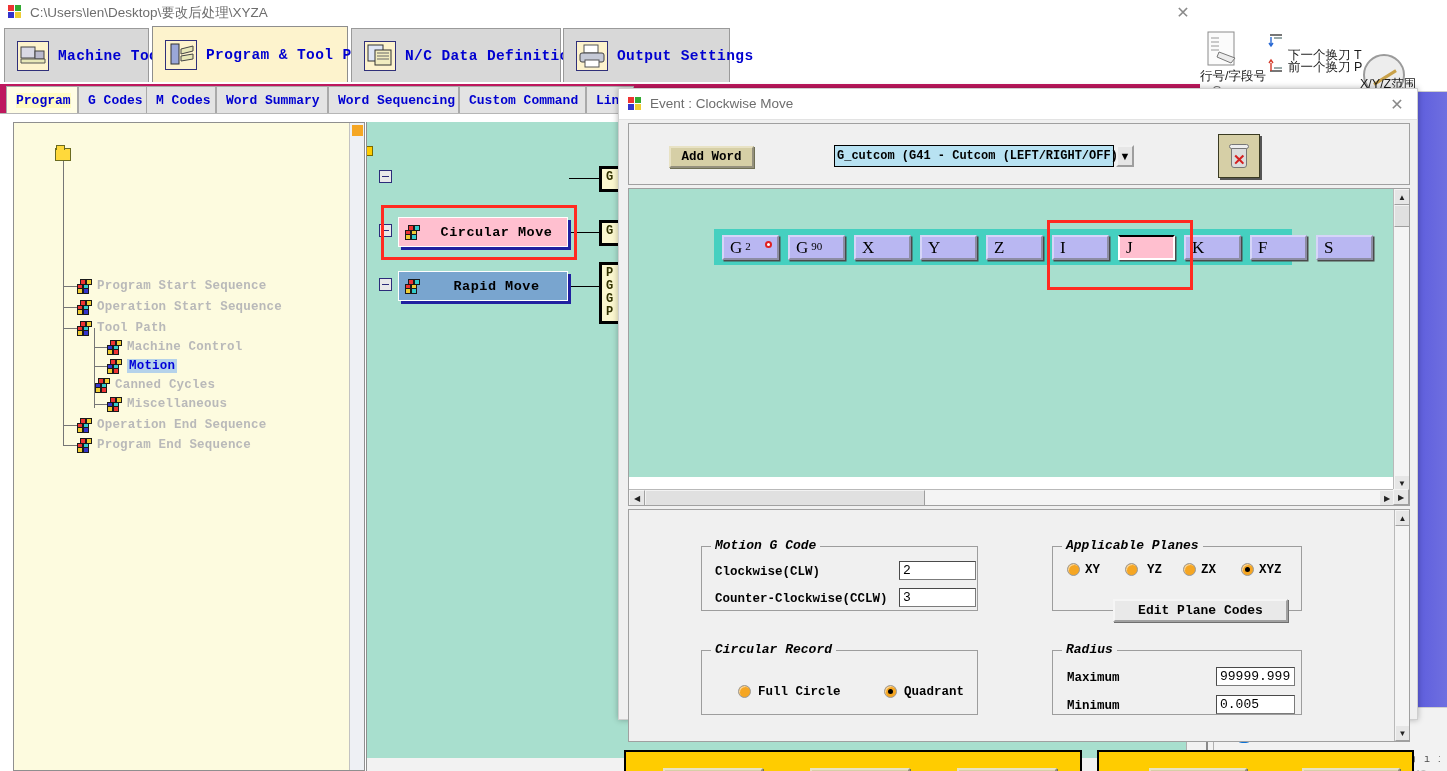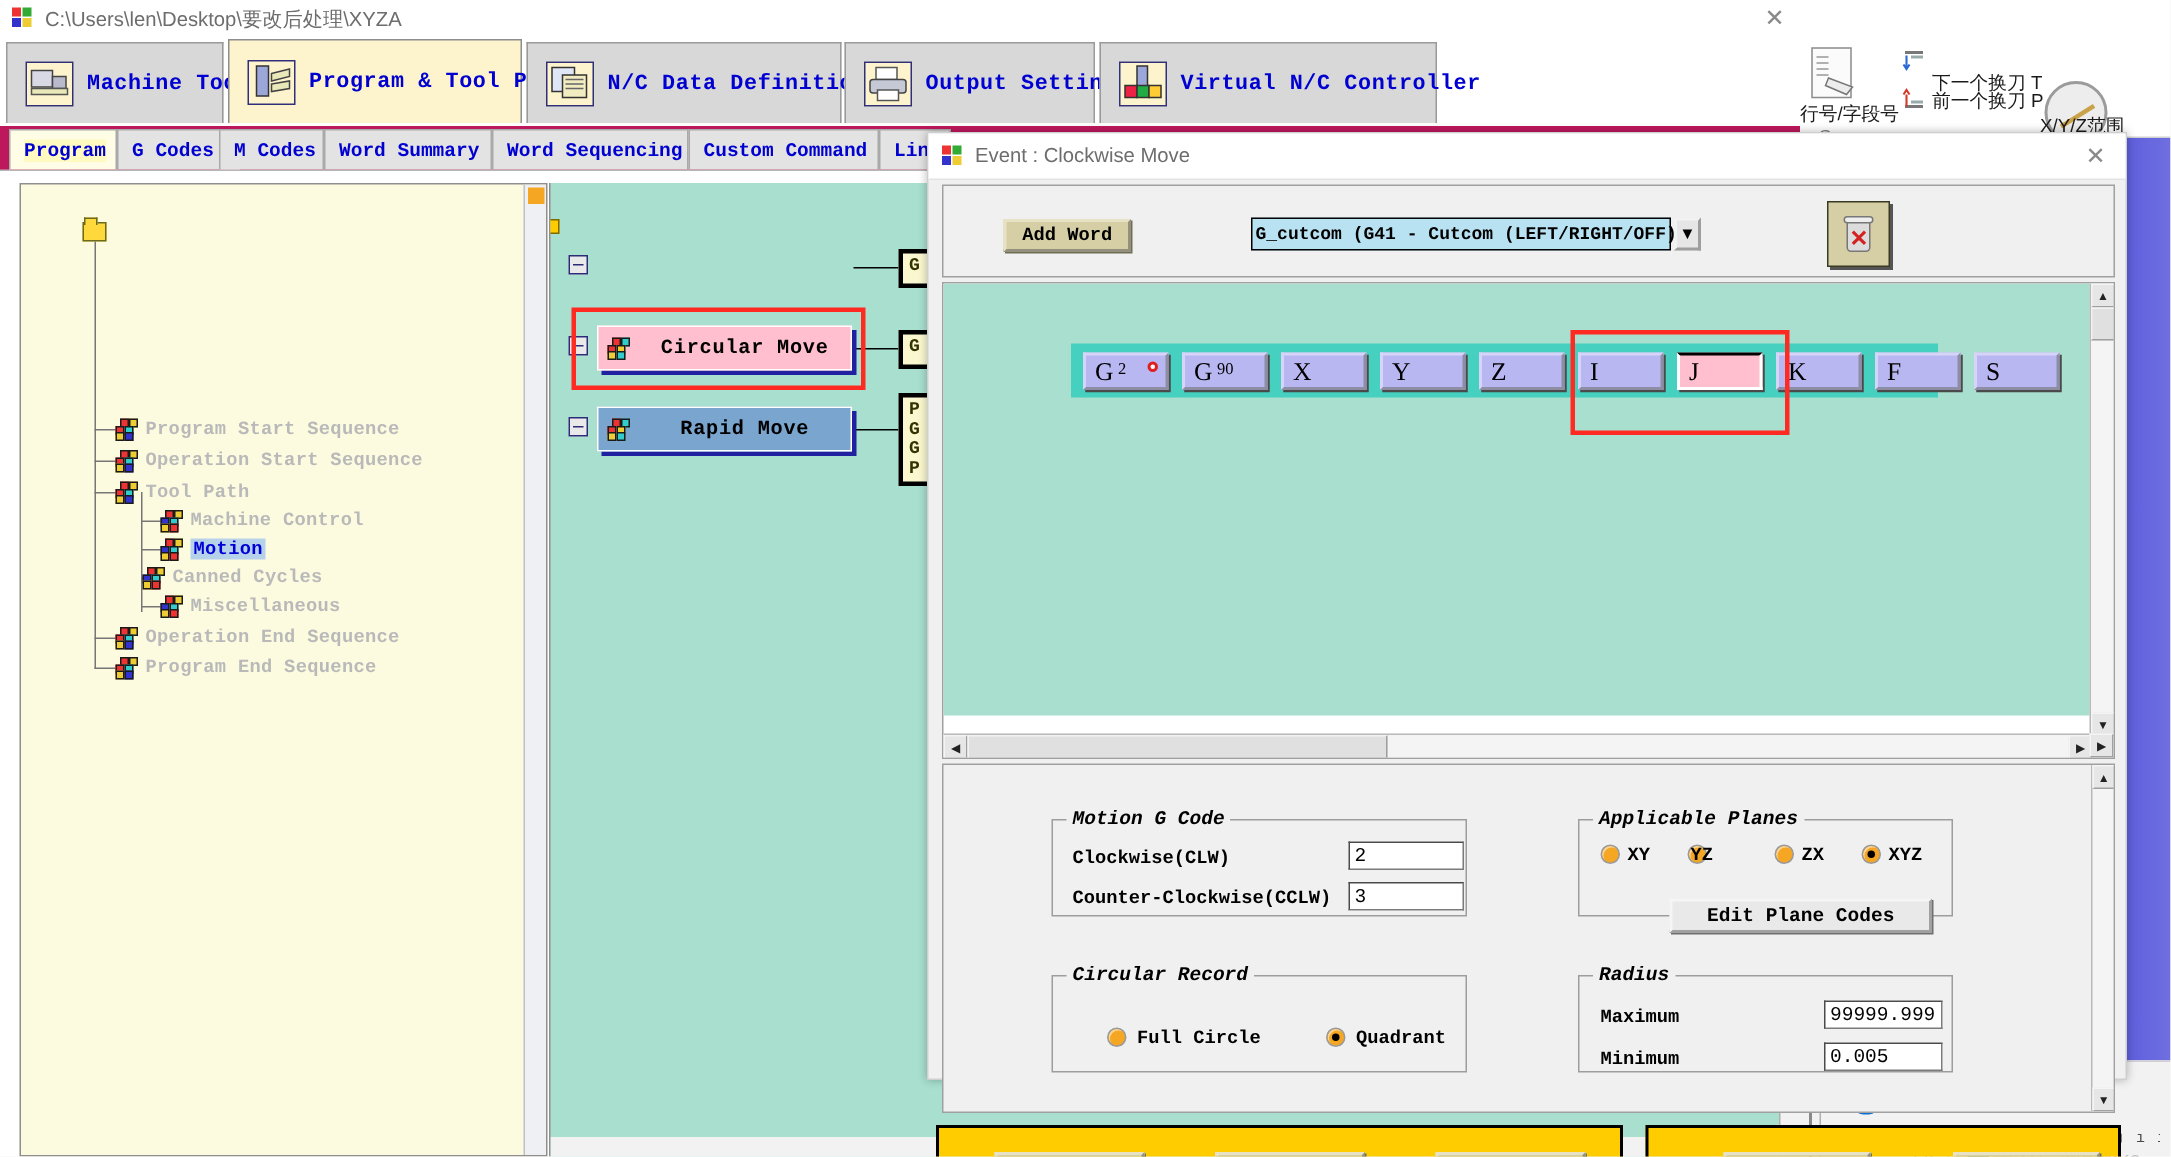--- a/index.html
+++ b/index.html
@@ -276,31 +276,20 @@
     <div class="rtab" style="left:563px;width:167px;">
       <span class="ricon">
         <svg width="30" height="28" viewBox="0 0 30 28">
             <rect x="7" y="3" width="14" height="8" fill="#fff" stroke="#555"></rect>
             <rect x="3" y="11" width="24" height="9" rx="2" fill="#c5c9d6" stroke="#444"></rect>
             <rect x="8" y="18" width="14" height="7" fill="#fff" stroke="#555"></rect>
           </svg>
       </span>
       <span class="lbl">Output Settings</span>
     </div>
-    <div class="rtab" style="left:733px;width:225px;">
-      <span class="ricon">
-        <svg width="30" height="28" viewBox="0 0 30 28">
-            <rect x="11" y="2" width="7" height="18" fill="#9aa7d8" stroke="#333"></rect>
-            <rect x="3" y="15" width="8" height="8" fill="#e24" stroke="#333"></rect>
-            <rect x="11" y="15" width="8" height="8" fill="#2a4" stroke="#333"></rect>
-            <rect x="19" y="15" width="8" height="8" fill="#fc3" stroke="#333"></rect>
-          </svg>
-      </span>
-      <span class="lbl">Virtual N/C Controller</span>
-    </div>
   </div>
 
   <div id="subtabs">
     <div class="stab active" style="left:6px;width:72px;">
       <span class="sel">Program</span>
     </div>
     <div class="stab" style="left:78px;width:82px;">
       <span>G Codes</span>
     </div>
     <div class="stab" style="left:146px;width:70px;">
@@ -629,21 +618,21 @@
       <div class="txtin" style="left:197px;top:14px;width:77px;height:19px;">2</div>
       <span class="fld" style="left:13px;top:45px;">Counter-Clockwise(CCLW)</span>
       <div class="txtin" style="left:197px;top:41px;width:77px;height:19px;">3</div>
     </div>
 
     <div class="grp" style="left:423px;top:36px;width:250px;height:65px;">
       <span class="cap">Applicable Planes</span>
       <span class="radio" style="left:14px;top:16px;"></span>
       <span class="fld" style="left:32px;top:16px;">XY</span>
       <span class="radio" style="left:72px;top:16px;"></span>
-      <span class="fld" style="left:74px;top:16px;">YZ</span>
+      <span class="fld" style="left:94px;top:16px;">YZ</span>
       <span class="radio" style="left:130px;top:16px;"></span>
       <span class="fld" style="left:148px;top:16px;">ZX</span>
       <span class="radio on" style="left:188px;top:16px;"></span>
       <span class="fld" style="left:206px;top:16px;">XYZ</span>
       <div id="planebtn">Edit Plane Codes</div>
     </div>
 
     <div class="grp" style="left:72px;top:140px;width:277px;height:65px;">
       <span class="cap">Circular Record</span>
       <span class="radio" style="left:36px;top:34px;"></span>

